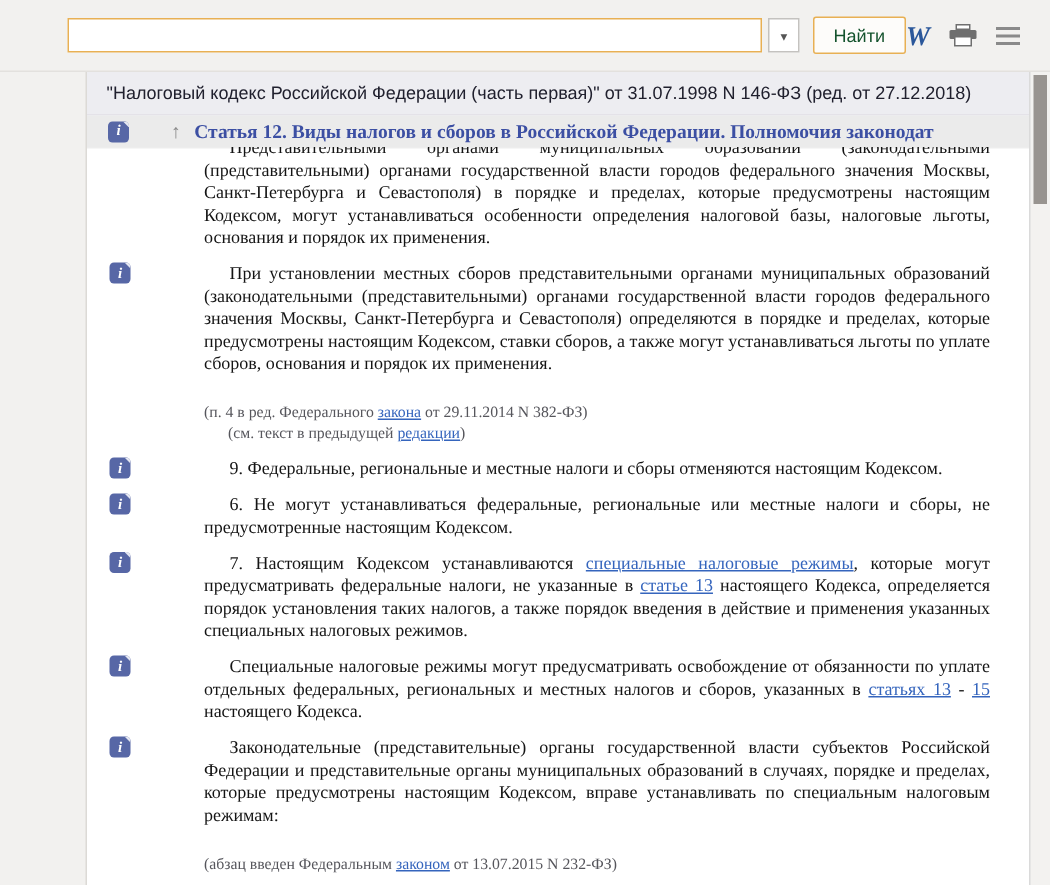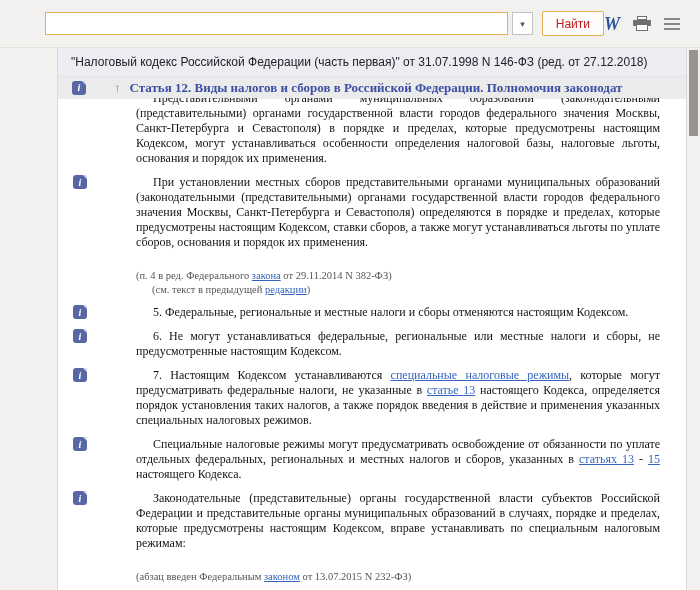--- a/index.html
+++ b/index.html
@@ -32,21 +32,21 @@
   .dd-btn {
     width:21px; height:23px; margin-left:4px;
     border:1px solid #c4c2bf; background:#fff;
     display:flex; align-items:center; justify-content:center;
     font-size:9px; color:#555; cursor:pointer;
   }
   .find-btn {
     margin-left:9px; height:25px; padding:0 13px;
     border:1px solid #e8b054; border-radius:2px;
     background:#fdfcfa;
-    font-size:12px; color:#b91c1c;
+    font-size:12px; color:#14532d;
     font-family:"Liberation Sans", sans-serif;
     cursor:pointer;
   }
   .tb-icons { margin-left:auto; display:flex; align-items:center; gap:13px; padding-right:20px; }
   .word-icon {
     color:#2b579a; font-family:"Liberation Serif", serif;
     font-style:italic; font-weight:bold; font-size:18px; line-height:18px; cursor:pointer;
   }
   .print-icon { width:18px; height:15px; position:relative; cursor:pointer; }
   .print-icon .p-top   { position:absolute; left:4px; top:0; width:10px; height:4px; background:#fff; border:1px solid #6f6f6f; }
@@ -171,21 +171,21 @@
           <p><span>При установлении местных сборов представительными органами муниципальных образований (законодательными (представительными) органами государственной власти городов федерального значения Москвы, Санкт-Петербурга и Севастополя) определяются в порядке и пределах, которые предусмотрены настоящим Кодексом, ставки сборов, а также могут устанавливаться льготы по уплате сборов, основания и порядок их применения.</span></p>
         </div>
         <div class="para note">
           <p><span>(п. 4 в ред. Федерального </span><a class="doc-link">закона</a><span> от 29.11.2014 N 382-ФЗ)</span></p>
         </div>
         <div class="para note">
           <p><span>(см. текст в предыдущей </span><a class="doc-link">редакции</a><span>)</span></p>
         </div>
         <div class="para">
           <span class="info-icon">i</span>
-          <p><span>5. Федеральные, региональные и местные налоги и сборы отменяются настоящим Кодексом.</span></p>
+          <p><span>9. Федеральные, региональные и местные налоги и сборы отменяются настоящим Кодексом.</span></p>
         </div>
         <div class="para">
           <span class="info-icon">i</span>
           <p><span>6. Не могут устанавливаться федеральные, региональные или местные налоги и сборы, не предусмотренные настоящим Кодексом.</span></p>
         </div>
         <div class="para">
           <span class="info-icon">i</span>
           <p><span>7. Настоящим Кодексом устанавливаются </span><a class="doc-link">специальные налоговые режимы</a><span>, которые могут предусматривать федеральные налоги, не указанные в </span><a class="doc-link">статье 13</a><span> настоящего Кодекса, определяется порядок установления таких налогов, а также порядок введения в действие и применения указанных специальных налоговых режимов.</span></p>
         </div>
         <div class="para">

